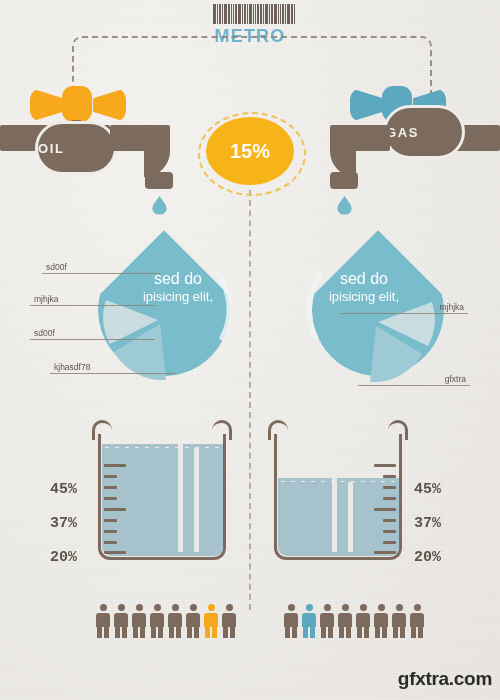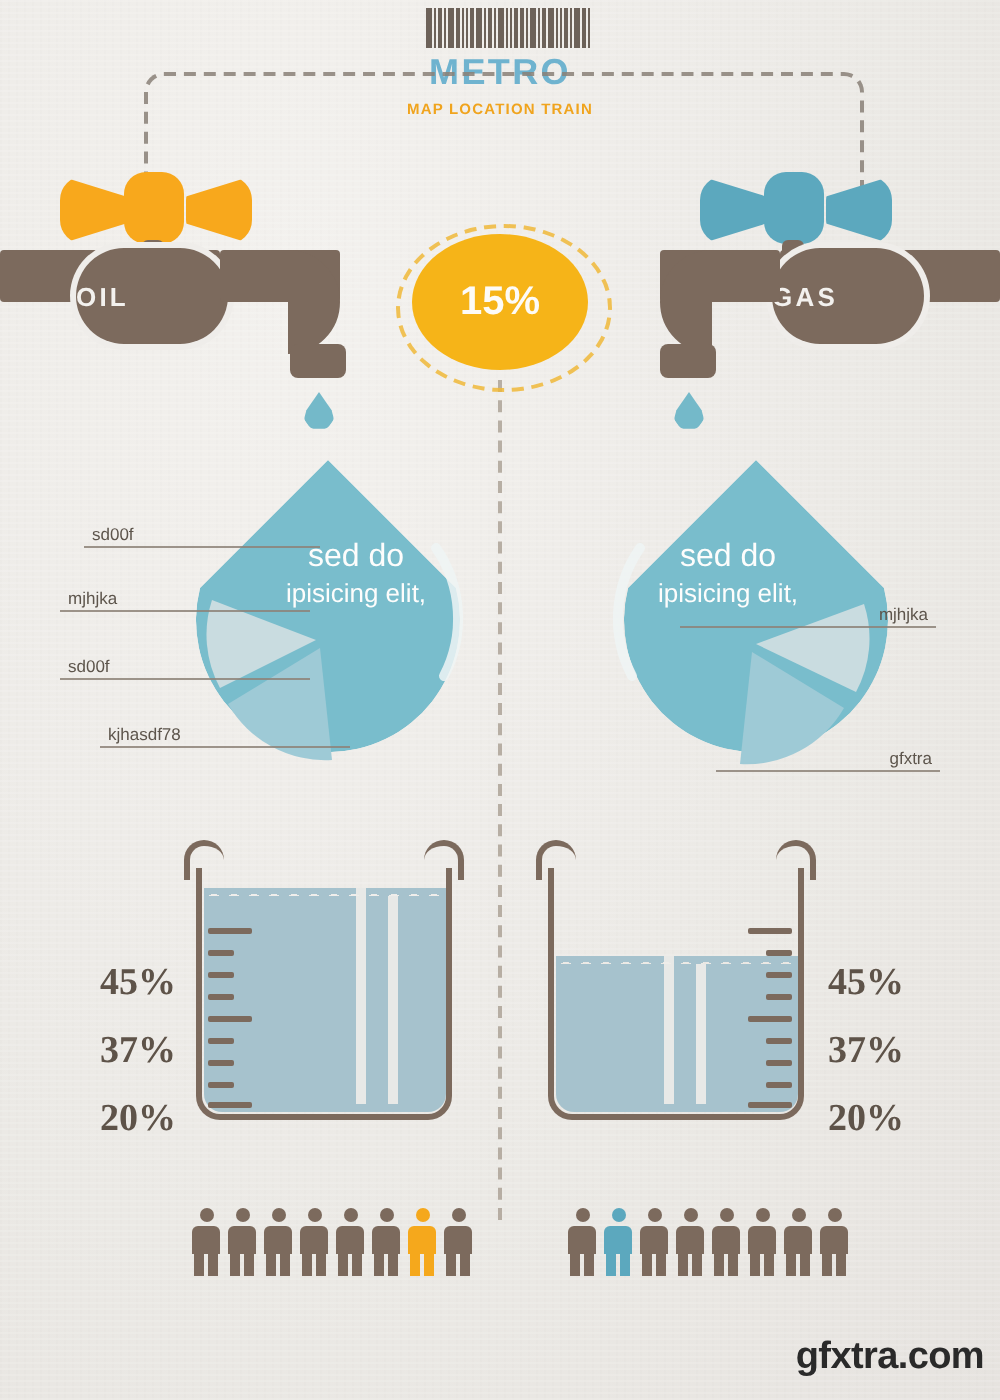--- a/index.html
+++ b/index.html
@@ -82,22 +82,22 @@
   .bk-outline{position:absolute;left:0;top:14px;width:128px;height:126px;
      border:3.5px solid #7c6a5d;border-top:none;border-radius:0 0 12px 12px;box-sizing:border-box;}
   .bk-hook{position:absolute;width:22px;height:22px;border:3.5px solid #7c6a5d;
      border-bottom:none;box-sizing:border-box;}
   .bk-water{position:absolute;background:#a6c2cd;}
   .bk-wave{position:absolute;height:6px;
      background:
        radial-gradient(circle at 5px 8px, transparent 5px, #a6c2cd 5px) 0 0/10px 8px repeat-x;}
   .bk-stripe{position:absolute;background:#efedea;opacity:.9;}
   .tick{position:absolute;height:2.5px;background:#7c6a5d;border-radius:1px;}
-  .pct{position:absolute;font-size:19px;font-weight:bold;color:#5e5349;
-     font-family:Liberation Serif, serif;}
+  .pct{position:absolute;font-size:15px;font-weight:bold;color:#5e5349;
+     font-family:Liberation Mono, monospace;}
 
   
   .people{position:absolute;display:flex;gap:4px;align-items:flex-end;}
   .person{width:14px;height:34px;position:relative;}
   .person .head{position:absolute;left:3.5px;top:0;width:7px;height:7px;border-radius:50%;}
   .person .body{position:absolute;left:0;top:8.5px;width:14px;height:14px;border-radius:3px 3px 0 0;}
   .person .lg1{position:absolute;left:1px;top:22px;width:5px;height:12px;}
   .person .lg2{position:absolute;right:1px;top:22px;width:5px;height:12px;}
 
   
@@ -136,21 +136,20 @@
       <i style="width: 3px;"></i>
       <i style="width: 1px;"></i>
       <i style="width: 1px;"></i>
       <i style="width: 2px;"></i>
       <i style="width: 1px;"></i>
       <i style="width: 3px;"></i>
       <i style="width: 2px;"></i>
       <i style="width: 1px;"></i>
     </div>
   <div class="abs metro-title">METRO</div>
-  <div class="abs metro-sub">MAP LOCATION TRAIN</div>
 
   <div class="abs dashbox"></div>
   <div class="abs vline-center"></div>
 
   <div class="abs" style="left:0;top:125px;width:110px;">
     <div class="pipe" style="width:110px;"></div>
   </div>
   <div class="abs" style="left:30px;top:84px;width:120px;height:46px;">
     <div class="valve-wing" style="left:0;top:4px;background:#f8a81c;
         clip-path:polygon(0 0,100% 30%,100% 70%,0 100%);"></div>
@@ -177,21 +176,21 @@
   </div>
   <div class="abs" style="left:350px;top:84px;width:120px;height:46px;">
     <div class="valve-wing" style="left:0;top:4px;background:#5ca8be;
         clip-path:polygon(0 0,100% 30%,100% 70%,0 100%);"></div>
     <div class="valve-wing" style="left:63px;top:4px;background:#5ca8be;
         clip-path:polygon(100% 0,0 30%,0 70%,100% 100%);"></div>
     <div class="valve-mid" style="left:32px;top:2px;background:#5ca8be;"></div>
     <div class="valve-neck" style="left:41px;top:36px;"></div>
     <div class="valve-collar" style="left:34px;top:46px;"></div>
   </div>
-  <div class="abs body-oval" style="left:386px;top:124px;">
+  <div class="abs body-oval" style="left:386px;top:108px;">
     <span>GAS</span>
   </div>
   <div class="abs" style="left:330px;top:125px;width:60px;height:26px;">
     <div class="pipe" style="width:60px;"></div>
   </div>
   <div class="abs" style="left:330px;top:125px;width:26px;height:52px;overflow:hidden;">
     <div style="position:absolute;left:0;top:0;width:52px;height:52px;border:26px solid #7c6a5d;border-radius:50%;box-sizing:border-box;"></div>
   </div>
   <div class="abs nozzle" style="left:330px;top:172px;"></div>
   <div class="abs drop" style="left:337px;top:196px;"></div>

